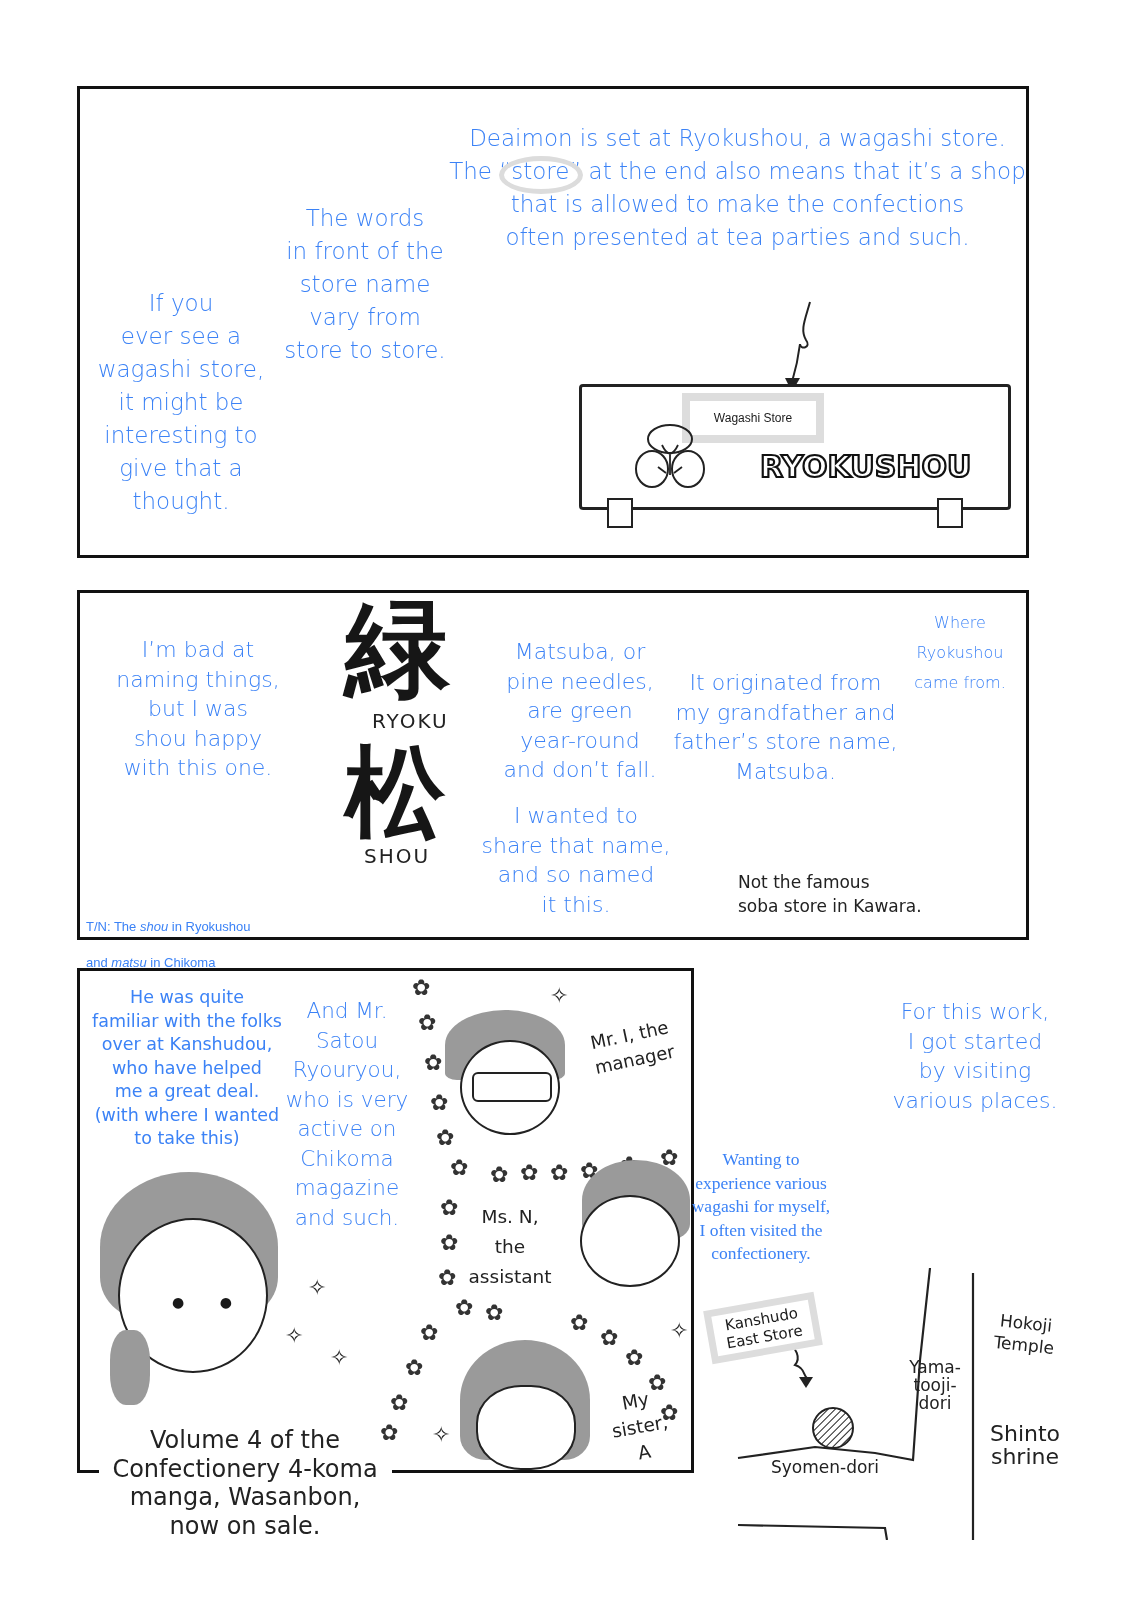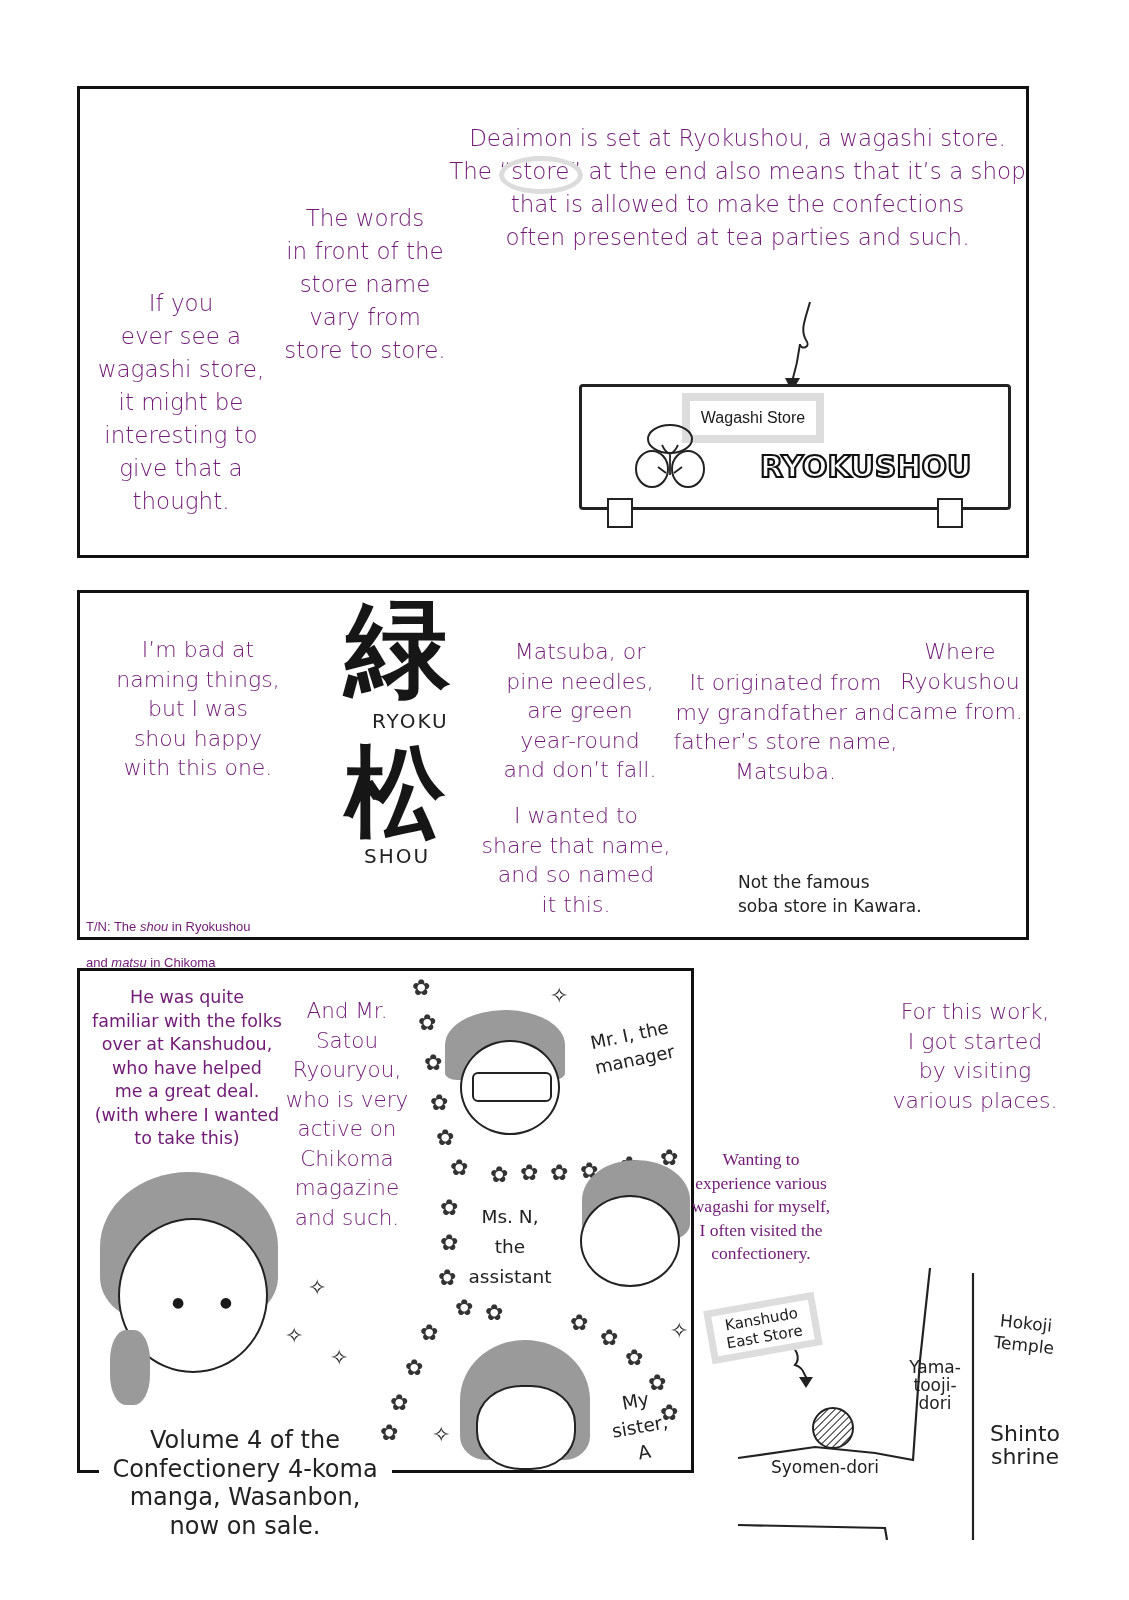--- a/index.html
+++ b/index.html
@@ -1,30 +1,30 @@
 <!DOCTYPE html>
 <html><head>
 <meta charset="utf-8">
 <style>
   * { box-sizing: border-box; margin: 0; padding: 0; }
   html, body { width: 1129px; height: 1600px; background: #ffffff; overflow: hidden; }
   body { position: relative; font-family: "DejaVu Sans", sans-serif; color: #1a1a1a; }
 
   .abs { position: absolute; }
   .panel { position: absolute; border: 3px solid #111; background: #fff; }
-  .txt { position: absolute; text-align: center; font-family: "DejaVu Sans", sans-serif; color: #701a75; white-space: pre-line; }
+  .txt { position: absolute; text-align: center; font-family: "DejaVu Sans", sans-serif; color: #3b82f6; white-space: pre-line; }
   .big { font-size: 23px; line-height: 33px; font-weight: 300; }
   .small { font-size: 17.5px; line-height: 23.5px; }
   .tiny { font-size: 13px; line-height: 18px; text-align: left; font-family: "Liberation Sans", sans-serif; }
   .label { font-size: 18px; line-height: 24px; font-family: "DejaVu Sans", sans-serif; color: #222; }
 
   
   .sign { position: absolute; left: 592px; y: 0; top: 388px; width: 414px; height: 122px; border: 3px solid #222; border-radius: 4px; background: #fff; }
   .sign-leg { position: absolute; width: 26px; height: 30px; border: 2.5px solid #222; background: #fff; }
-  .sign-plate { position: absolute; left: 106px; top: 8px; width: 142px; height: 50px; border: 8px solid #ddd; background: #fff; display:flex; align-items:center; justify-content:center; font-size: 16px; font-family: "Liberation Sans", sans-serif; }
+  .sign-plate { position: absolute; left: 106px; top: 8px; width: 142px; height: 50px; border: 8px solid #ddd; background: #fff; display:flex; align-items:center; justify-content:center; font-size: 12px; font-family: "Liberation Sans", sans-serif; }
   .sign-name { position: absolute; left: 180px; top: 62px; font-size: 30px; font-weight: bold; color: #fff; letter-spacing: 0px;
     -webkit-text-stroke: 2.2px #111; font-family: "DejaVu Sans", sans-serif; }
   .kanji { position: absolute; font-family: "DejaVu Serif", serif; font-weight: bold; color: #161616; }
   .kanji-label { position: absolute; font-size: 20px; font-family: "DejaVu Sans", sans-serif; letter-spacing: 2px; color: #222; }
 
   .circle-hl { position: absolute; border: 5px solid #dcdcdc; border-radius: 50%; }
   .tag { position: absolute; border: 7px solid #ddd; background: #fff; transform: rotate(-10deg); font-size: 15px; line-height: 18px; text-align: center; padding: 2px 6px; font-family: "DejaVu Sans", sans-serif; }
 
   .face { position: absolute; border-radius: 50%; background: #fff; border: 2.5px solid #222; }
   .hair { position: absolute; background: #9a9a9a; }
@@ -95,21 +95,21 @@
 pine needles,
 are green
 year-round
 and don’t fall.</div>
 
 <div class="txt big" style="left:668px; top:668px; width:235px; font-size:22px; line-height:29.5px;">It originated from
 my grandfather and
 father’s store name,
 Matsuba.</div>
 
-<div class="txt big" style="left:890px; top:637px; width:140px; font-size:22px; line-height:30px;">Where
+<div class="txt big" style="left:890px; top:608px; width:140px; font-size:16px; line-height:30px;">Where
 Ryokushou
 came from.</div>
 
 <div class="txt big" style="left:478px; top:801px; width:196px; font-size:22px; line-height:29.5px;">I wanted to
 share that name,
 and so named
 it this.</div>
 
 <div class="txt label" style="left:738px; top:870px; width:240px; text-align:left; font-size:17px; line-height:24px;">Not the famous
 soba store in Kawara.</div>

